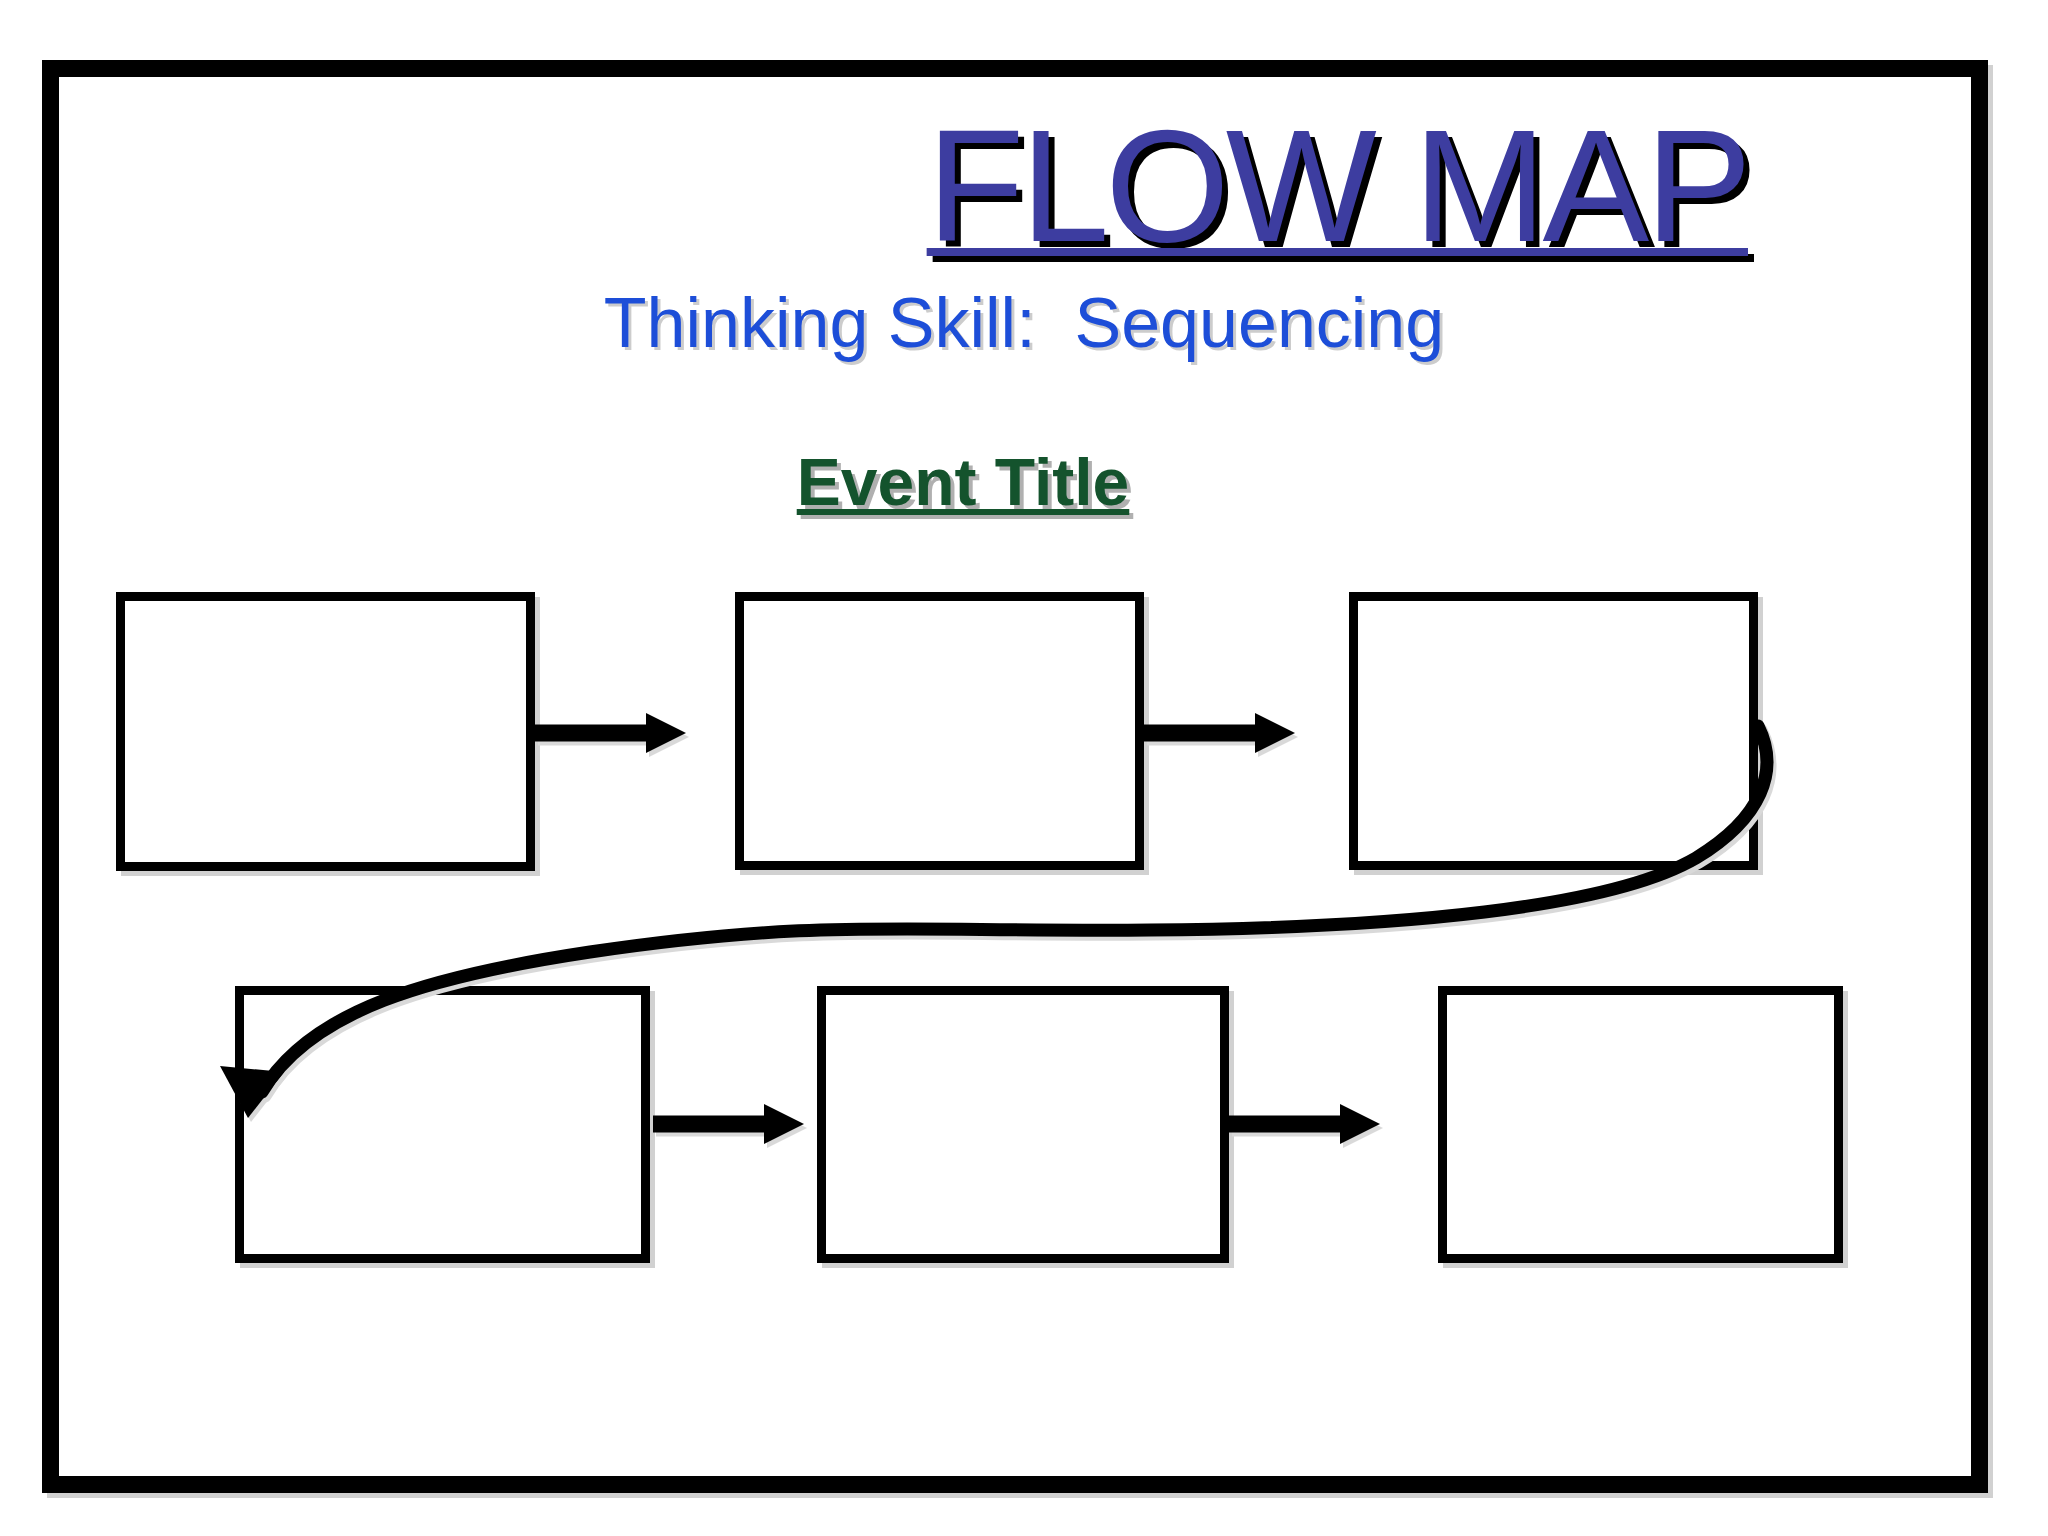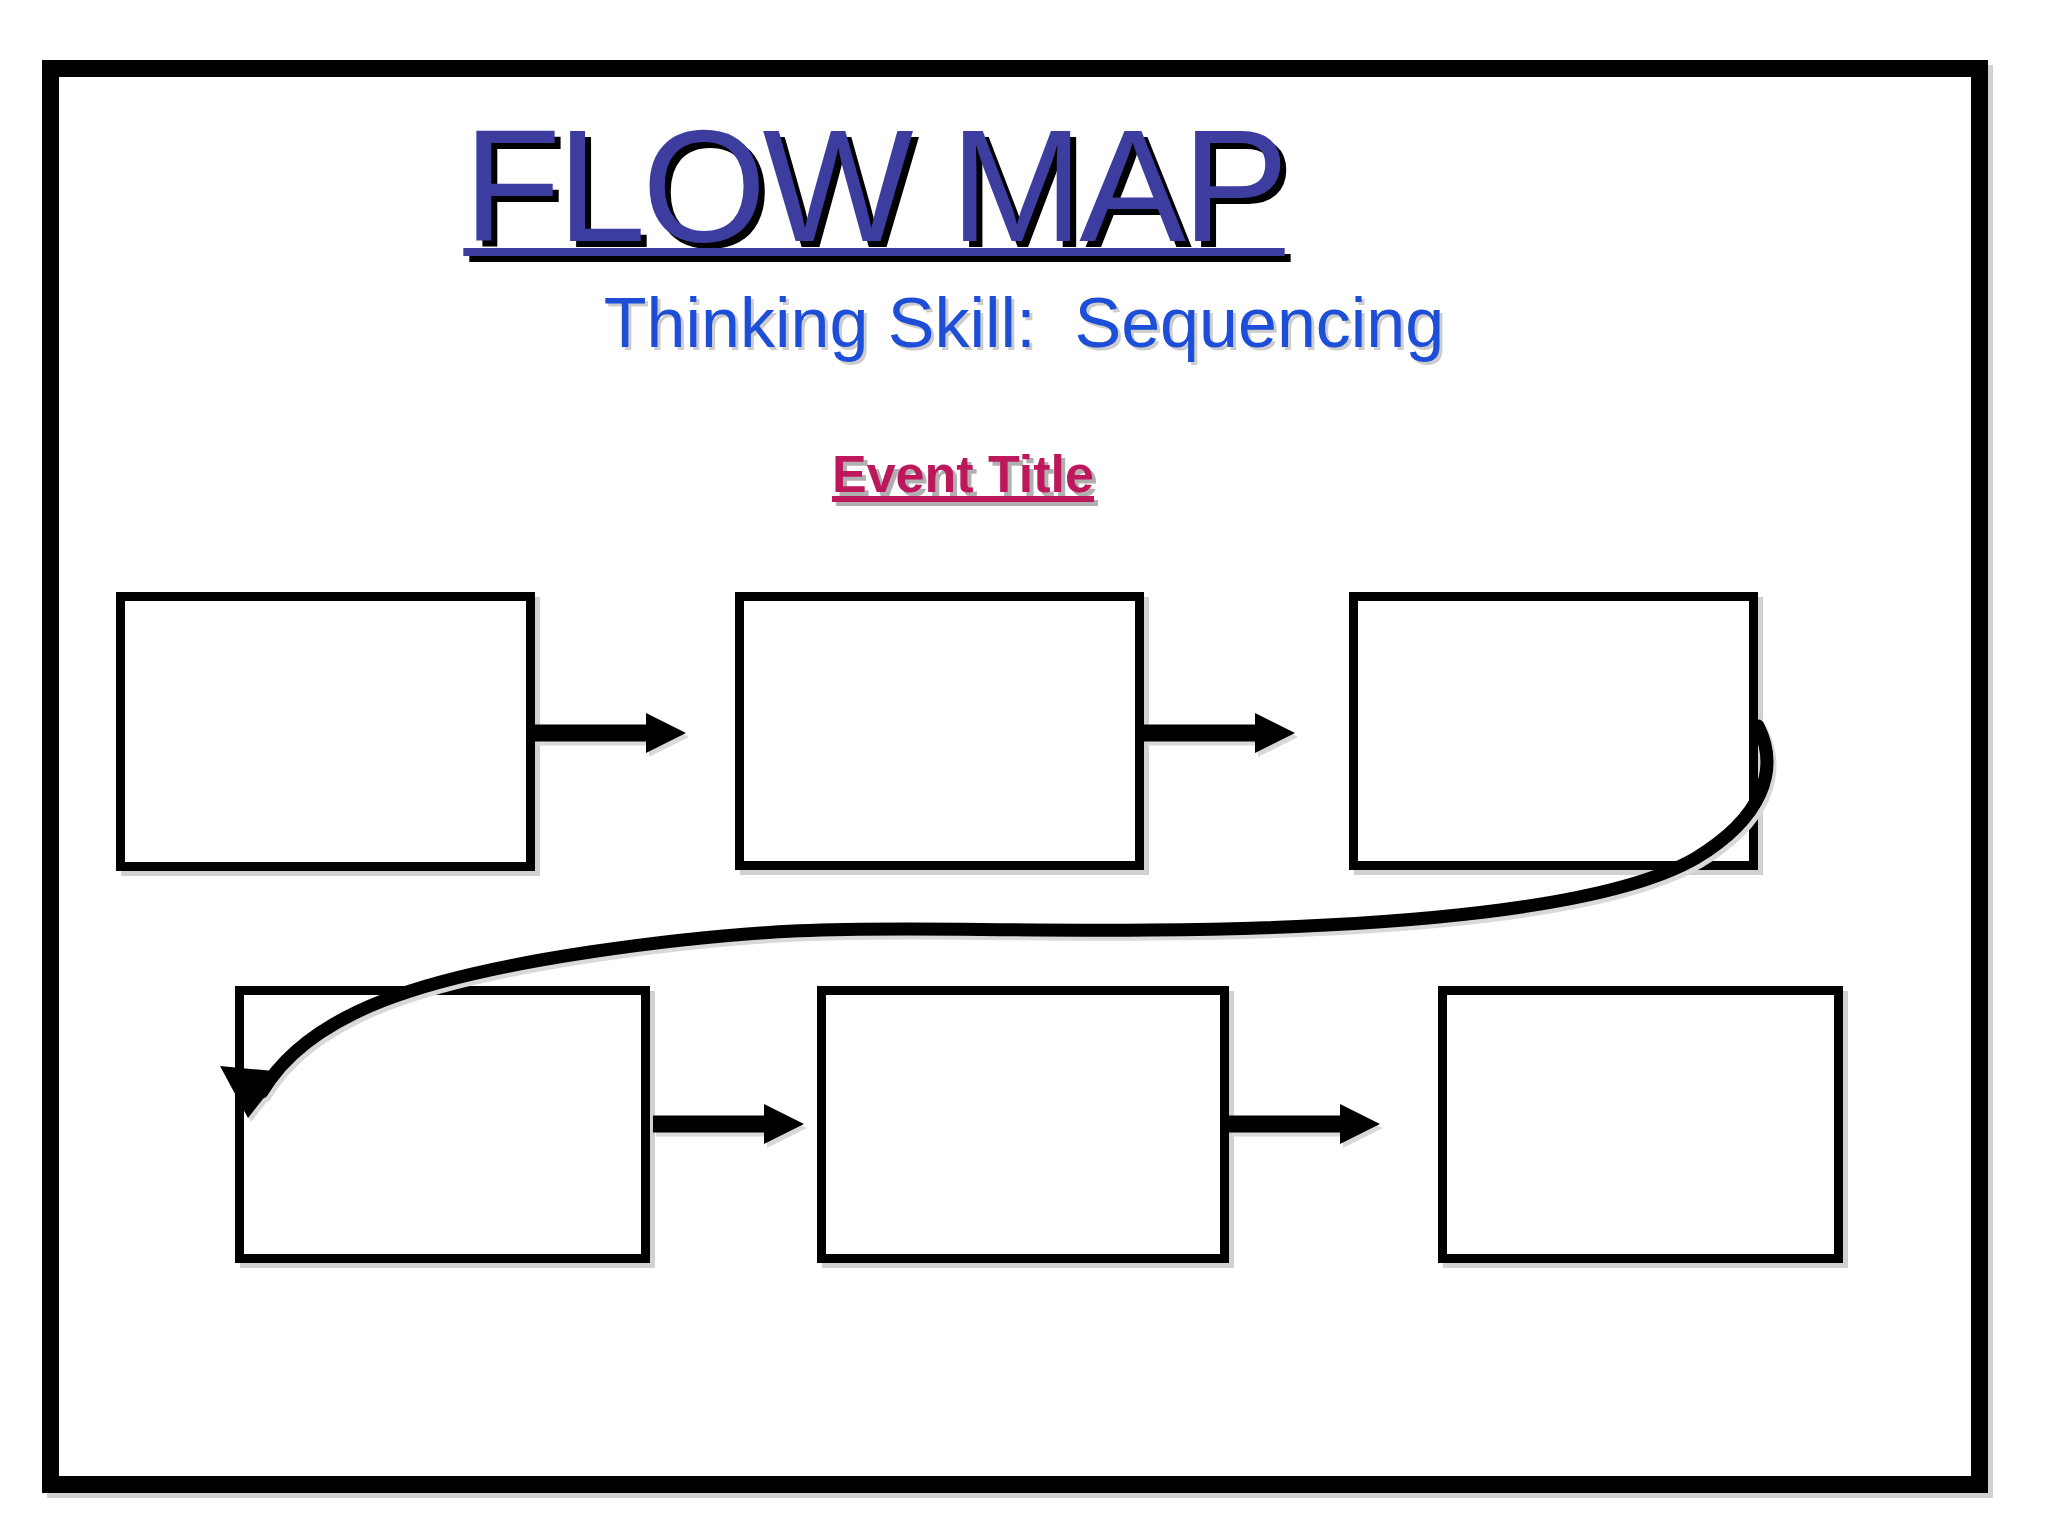--- a/index.html
+++ b/index.html
@@ -17,21 +17,21 @@
     width: 1946px; height: 1433px;
     border: 17px solid #000000;
     box-sizing: border-box;
     box-shadow: 5px 5px 0 rgba(0,0,0,0.18);
     background: transparent;
   }
   .title-wrap {
     position: absolute;
     left: 0; top: 98px;
     width: 1748px;
-    text-align: center;
+    text-align: right;
   }
   .title {
     font-size: 160px;
     line-height: 1.1;
     letter-spacing: -4px;
     color: #3d3da0;
     text-decoration: underline;
     text-decoration-thickness: 8px;
     text-underline-offset: 7px;
     filter: drop-shadow(6px 6px 0 #000000);
@@ -47,24 +47,24 @@
     white-space: pre;
     filter: drop-shadow(3px 3px 0 #cccccc);
   }
   .event-wrap {
     position: absolute;
     left: 0; top: 446px;
     width: 1926px;
     text-align: center;
   }
   .event-title {
-    font-size: 52px;
+    font-size: 66px;
     line-height: 1.1;
     font-weight: bold;
-    color: #be185d;
+    color: #14532d;
     text-decoration: underline;
     text-decoration-thickness: 6px;
     text-underline-offset: 4px;
     filter: drop-shadow(4px 4px 0 #b0b0b0);
   }
   .fbox {
     position: absolute;
     background: #ffffff;
     border: 9px solid #000000;
     box-sizing: border-box;

